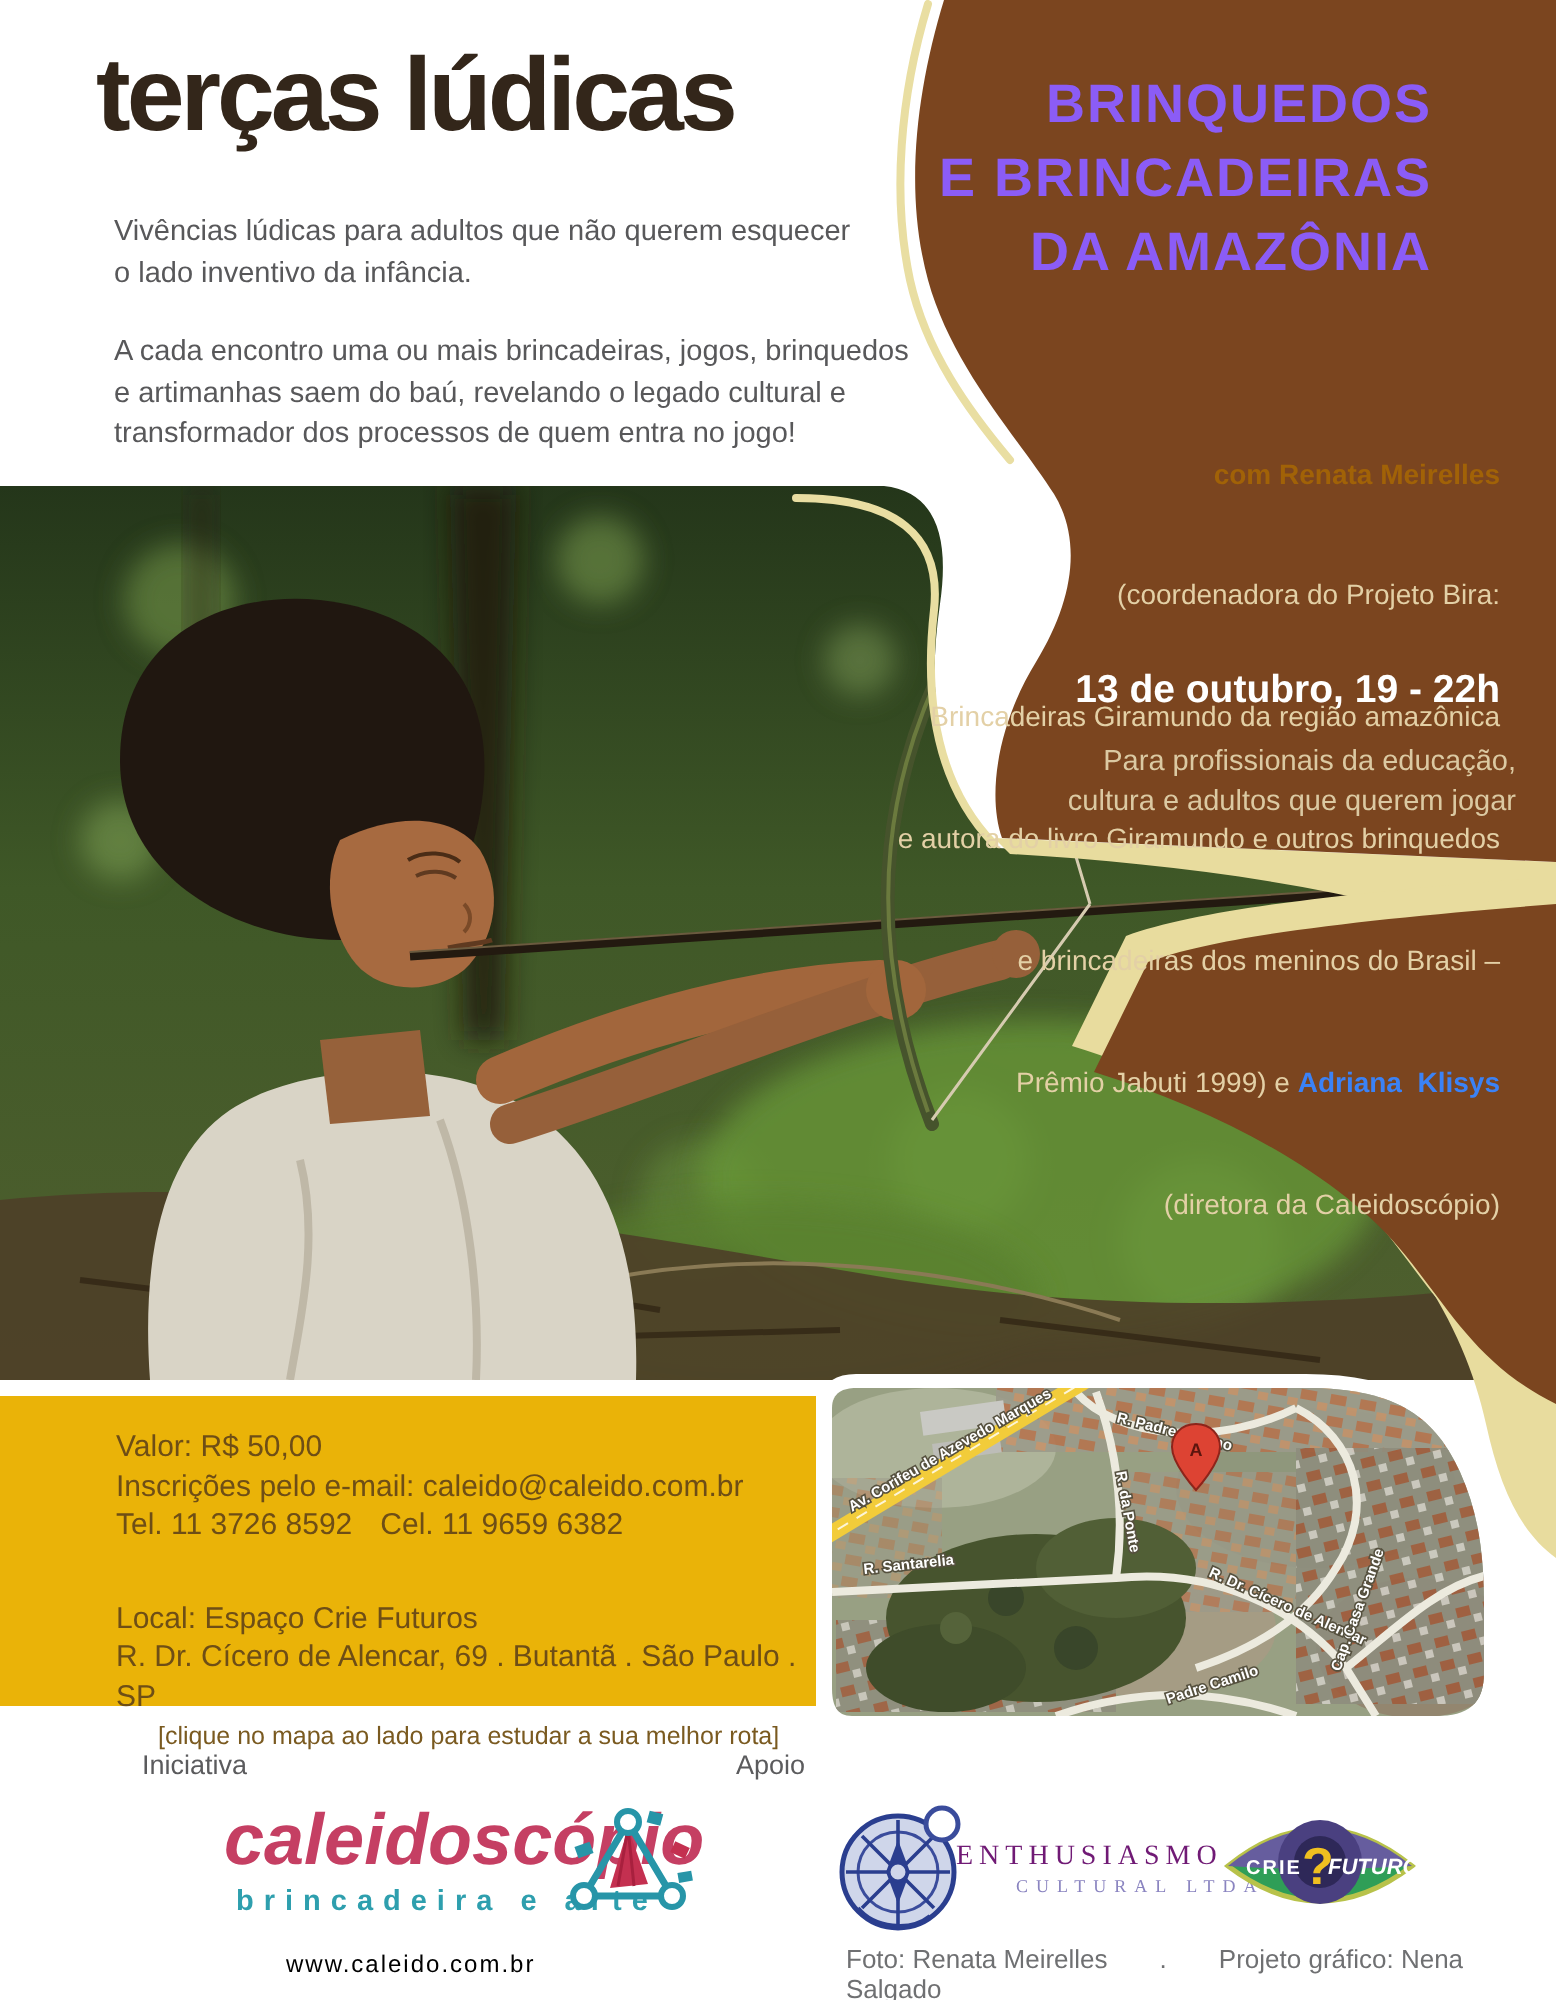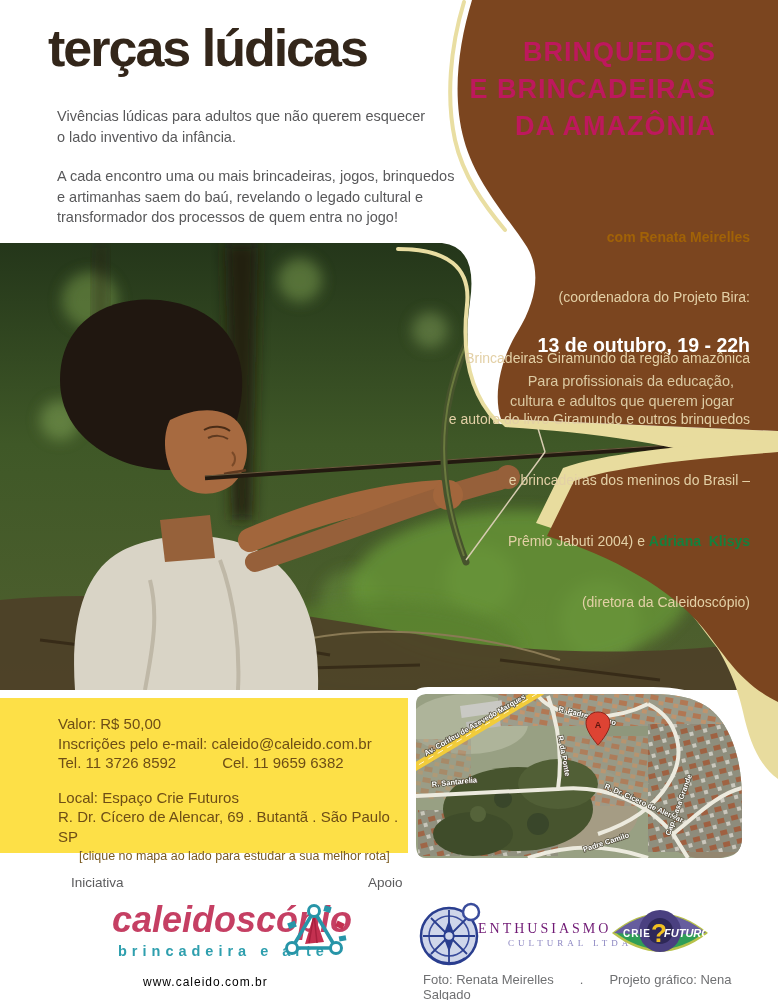--- a/index.html
+++ b/index.html
@@ -10,33 +10,33 @@
 
   .deco{position:absolute;left:0;top:0;z-index:0;}
   .txt{position:absolute;z-index:2;}
 
   .masthead-title{left:48px;top:18px;font-size:52px;font-weight:800;color:#33261a;
     letter-spacing:-2px;}
   .intro{left:57px;color:#58585a;font-size:14.5px;line-height:20.5px;}
   .intro1{top:106px;} .intro2{top:166px;}
 
   .event-title{top:34px;right:62px;text-align:right;font-size:27px;line-height:37px;
-    font-weight:bold;color:#be185d;letter-spacing:1px;}
+    font-weight:bold;color:#8b5cf6;letter-spacing:1px;}
   .event-credits{top:186px;right:28px;text-align:right;font-size:14px;line-height:20.3px;
     color:#e3d0a6;white-space:pre-wrap;}
   .event-credits .name{font-weight:bold;color:#a16207;}
-  .event-credits .name2{font-weight:bold;color:#15803d;}
+  .event-credits .name2{font-weight:bold;color:#3b82f6;}
   .event-date{top:334px;right:28px;font-size:19.5px;font-weight:bold;color:#ffffff;}
-  .event-audience{top:371px;right:44px;text-align:right;font-size:14.5px;line-height:20px;
+  .event-audience{top:371px;right:20px;text-align:right;font-size:14.5px;line-height:20px;
     color:#dbc9a2;margin-left:48px;}
 
-  .info-box{left:0;top:698px;width:408px;height:155px;background:#fde047;z-index:1;}
+  .info-box{left:0;top:698px;width:408px;height:155px;background:#eab308;z-index:1;}
   .info-inner{padding:16px 0 0 58px;color:#6e4e16;font-size:15px;line-height:19.5px;}
-  .info-inner .gap{margin-top:15px;}
-  .info-inner .cel{margin-left:46px;}
+  .info-inner .gap{margin-top:27px;}
+  .info-inner .cel{margin-left:14px;}
   .info-hint{font-size:12.5px;color:#7a5a20;margin-top:1px;padding-left:21px;}
 
   .map-wrap{position:absolute;left:408px;top:684px;width:344px;height:182px;z-index:1;}
 
   .section-label{color:#5b5b5d;font-size:13.5px;}
   .lbl-iniciativa{left:52px;top:875px;margin-left:19px;}
   .lbl-apoio{left:368px;top:875px;}
 
   .caleido-name{left:112px;top:899px;font-size:36px;font-weight:bold;font-style:italic;
     color:#c53f63;letter-spacing:0;}
@@ -159,21 +159,21 @@
     <div>BRINQUEDOS</div>
     <div>E BRINCADEIRAS</div>
     <div>DA AMAZÔNIA</div>
   </div>
   <div class="txt event-credits">
     <div class="name">com Renata Meirelles</div>
     <div>(coordenadora do Projeto Bira:</div>
     <div>Brincadeiras Giramundo da região amazônica</div>
     <div>e autora do livro Giramundo e outros brinquedos</div>
     <div>e brincadeiras dos meninos do Brasil –</div>
-    <div><span>Prêmio Jabuti 2004) e </span><span class="name2">Adriana  Klisys</span></div>
+    <div><span>Prêmio Jabuti 1999) e </span><span class="name2">Adriana  Klisys</span></div>
     <div>(diretora da Caleidoscópio)</div>
   </div>
   <div class="txt event-date">13 de outubro, 19 - 22h</div>
   <div class="txt event-audience">
     <div>Para profissionais da educação,</div>
     <div>cultura e adultos que querem jogar</div>
   </div>
 
   <div class="info-box txt">
     <div class="info-inner">

